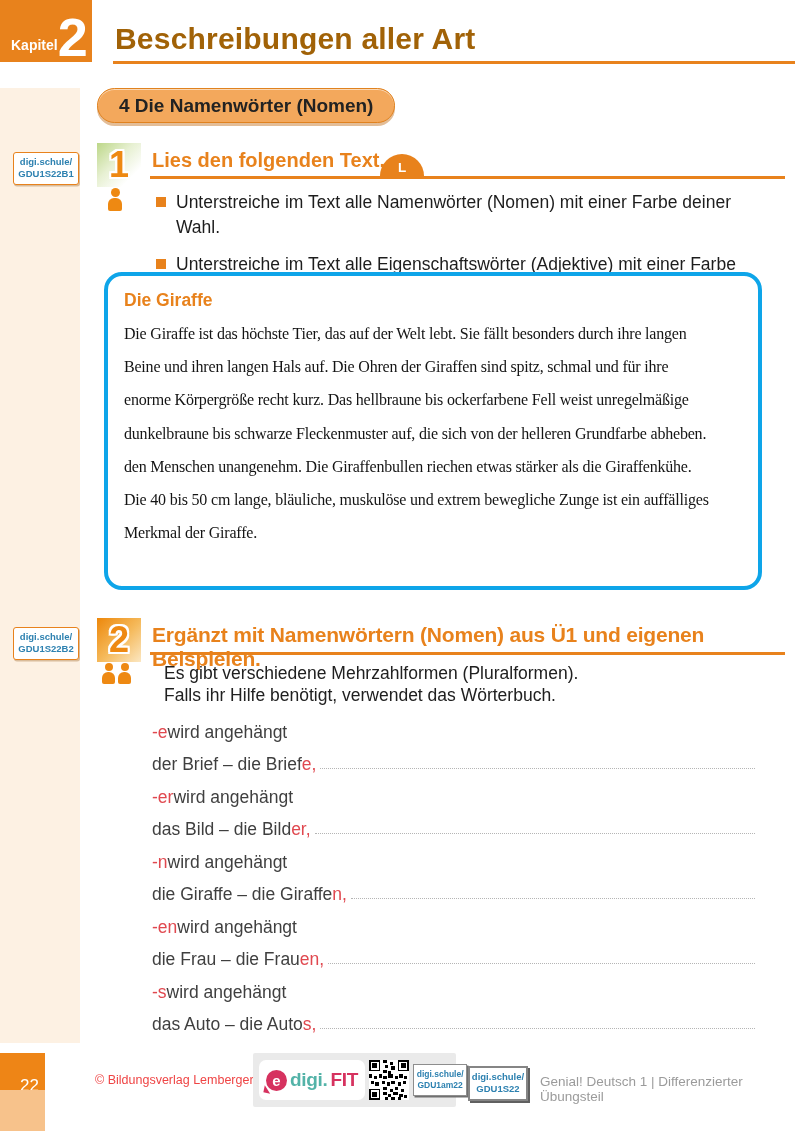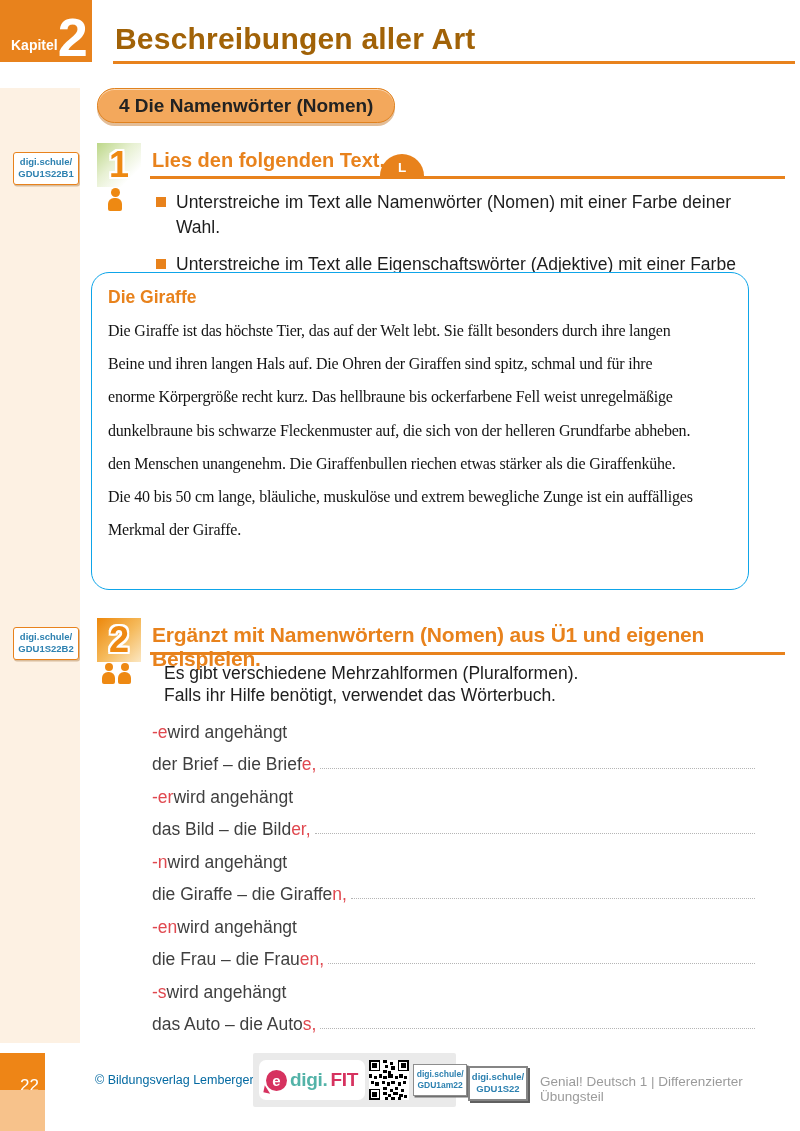--- a/index.html
+++ b/index.html
@@ -55,38 +55,38 @@
               border-radius:22px 22px 0 0;color:#fff;font-size:13.5px;font-weight:bold;
               text-align:center;line-height:28px;}
 
   
   .bullets{position:absolute;left:152px;top:190px;width:624px;}
   .bullet{display:flex;margin-bottom:11px;}
   .bullet .sq{flex:0 0 10px;width:10px;height:10px;background:#e8821c;margin:7px 10px 0 4px;}
   .bullet .txt{font-size:17.5px;line-height:1.45;color:#1d1d1d;}
 
   
-  .textbox{position:absolute;left:91px;top:272px;width:658px;height:318px;box-sizing:border-box;
-           border:1px solid #0ea5e9;border-radius:18px;background:#fff;padding:12px 15px 0 16px;}
+  .textbox{position:absolute;left:104px;top:272px;width:658px;height:318px;box-sizing:border-box;
+           border:4px solid #0ea5e9;border-radius:18px;background:#fff;padding:12px 15px 0 16px;}
   .textbox-title{font-size:17.5px;font-weight:bold;color:#e8821c;margin:2px 0 6px 0;}
   .textbox-line{font-family:"Liberation Serif",serif;font-size:16px;letter-spacing:-0.2px;
                 color:#141414;line-height:33.2px;white-space:nowrap;}
 
   
   .intro{position:absolute;left:164px;top:662px;font-size:17.5px;line-height:22px;color:#202020;}
   .rows{position:absolute;left:152px;top:712px;width:603px;}
   .row{height:32.5px;display:flex;align-items:flex-end;font-size:17.5px;color:#3f3f3f;line-height:26px;}
   .row .red{color:#e0484f;}
   .row .leader{flex:1;border-bottom:1.5px dotted #b5b5b5;margin:0 0 8px 4px;height:0;}
 
   
   .pagenum-block{position:absolute;left:0;top:1043px;width:45px;height:47px;background:#ee8516;margin-top:10px;}
   .pagenum{position:absolute;right:6px;bottom:4px;color:#fff;font-size:17px;}
   .page-accent{position:absolute;left:0;top:1090px;width:45px;height:41px;background:#f7c28b;}
-  .copyright{position:absolute;left:95px;top:1073px;font-size:12.5px;color:#0369a1;}
+  .copyright{position:absolute;left:95px;top:1073px;font-size:12.5px;color:#ef4444;}
   .plate{position:absolute;left:253px;top:1053px;width:203px;height:54px;background:#eaeaea;border-radius:2px;
          display:flex;align-items:center;padding:0 6px;box-sizing:border-box;gap:4px;}
   .logo-box{background:#fff;border-radius:7px;height:40px;display:flex;align-items:center;padding:0 7px;gap:3px;}
   .fitmark{position:relative;width:21px;height:21px;border-radius:50%;background:#d6325f;color:#fff;
            font-size:15px;font-weight:bold;text-align:center;line-height:21px;}
   .fitmark::after{content:"";position:absolute;left:-2px;bottom:-2px;width:0;height:0;
                   border-left:7px solid #d6325f;border-top:7px solid transparent;transform:rotate(12deg);}
   .brand-digi{font-size:19px;font-weight:bold;color:#53b3a8;letter-spacing:-0.3px;}
   .brand-fit{font-size:19px;font-weight:bold;color:#d6325f;letter-spacing:-0.3px;}
   .qr{flex:0 0 40px;}

